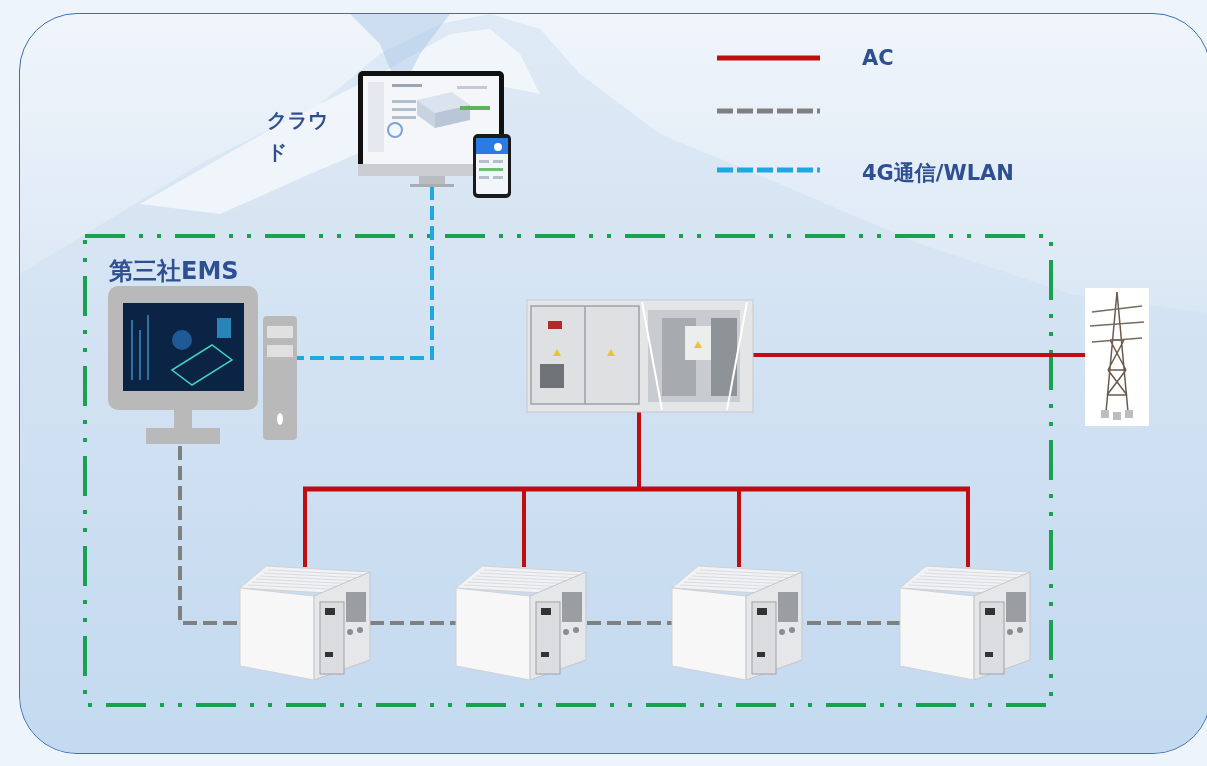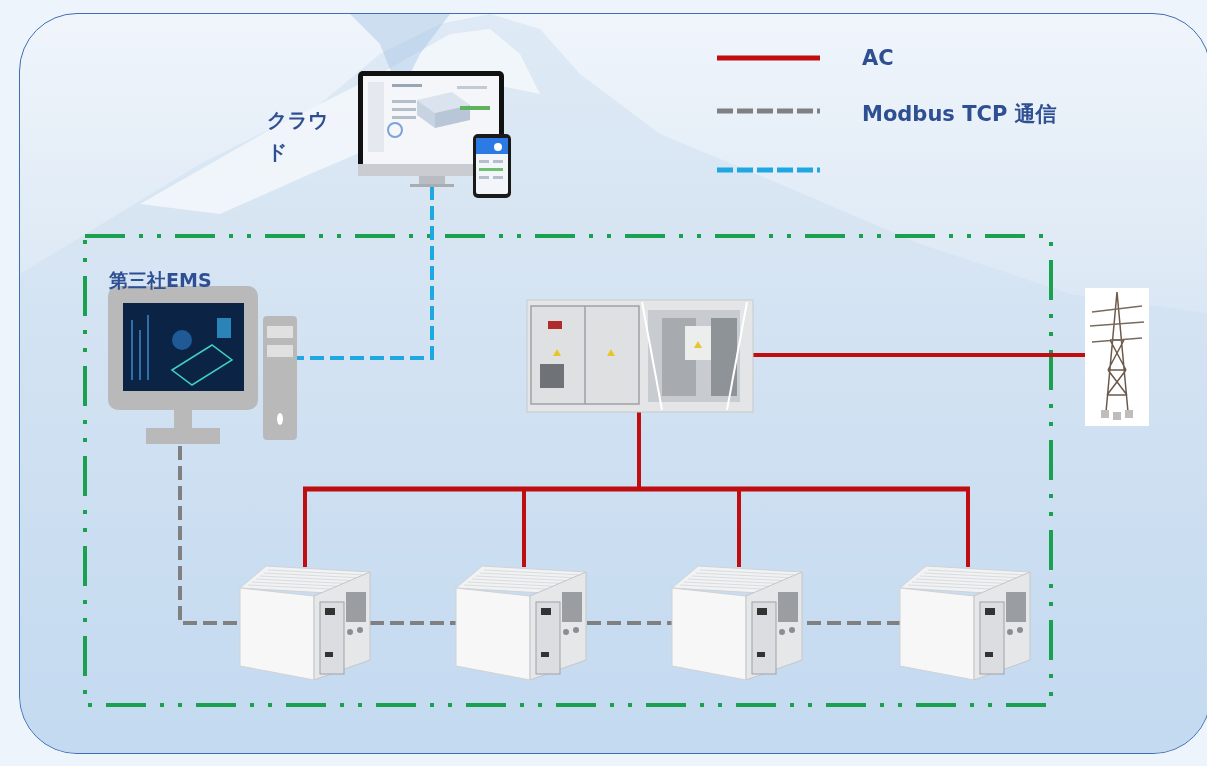--- a/index.html
+++ b/index.html
@@ -16,21 +16,21 @@
     overflow: hidden;
   }
   .mountain { position: absolute; left: 0; top: 0; width: 1192px; height: 741px; }
   .lbl {
     position: absolute; color: #2f4f93; font-weight: bold;
     font-family: "DejaVu Sans", "Liberation Sans", sans-serif;
     white-space: nowrap;
   }
   .legend-label { font-size: 21px; }
   .cloud-label { font-size: 20px; line-height: 32px; width: 80px; white-space: normal; }
-  .ems-label { font-size: 19px; margin-top: 13px; }
+  .ems-label { font-size: 24px; }
 </style>
 </head>
 <body>
 
 <div id="stage">
   <div class="panel">
     <svg class="mountain" viewBox="0 0 1192 741">
       <path d="M0 260 L180 150 L300 90 L360 40 L420 10 L470 0 L520 15 L560 60 L640 120 L760 170 L900 230 L1050 280 L1192 300 L1192 741 L0 741 Z" fill="#cfe0f1" opacity="0.55"></path>
       <path d="M120 190 L260 110 L360 60 L430 20 L470 15 L500 40 L520 80 L470 70 L420 90 L360 130 L290 160 L200 200 Z" fill="#ffffff" opacity="0.6"></path>
       <path d="M330 0 L360 30 L380 80 L400 40 L430 0 Z" fill="#a9c8e6" opacity="0.5"></path>
@@ -197,17 +197,17 @@
           <rect x="973" y="608" width="10" height="7" fill="#333"></rect>
           <rect x="973" y="652" width="8" height="5" fill="#333"></rect>
           <rect x="994" y="592" width="20" height="30" fill="#9a9ea3"></rect>
           <circle cx="998" cy="632" r="3" fill="#8a8e93"></circle>
           <circle cx="1008" cy="630" r="3" fill="#8a8e93"></circle>
         </g>
       </g>
   </svg>
 
   <div class="lbl legend-label" style="left:850px;top:46px">AC</div>
-  <div class="lbl legend-label" style="left:850px;top:100px">Modbus TCP 通信</div>
+  <div class="lbl legend-label" style="left:850px;top:159px">4G通信/WLAN</div>
 
   <div class="lbl cloud-label" style="left:255px;top:104px">クラウド</div>
   <div class="lbl ems-label" style="left:97px;top:255px">第三社EMS</div>
 </div>
 
 </body></html>

